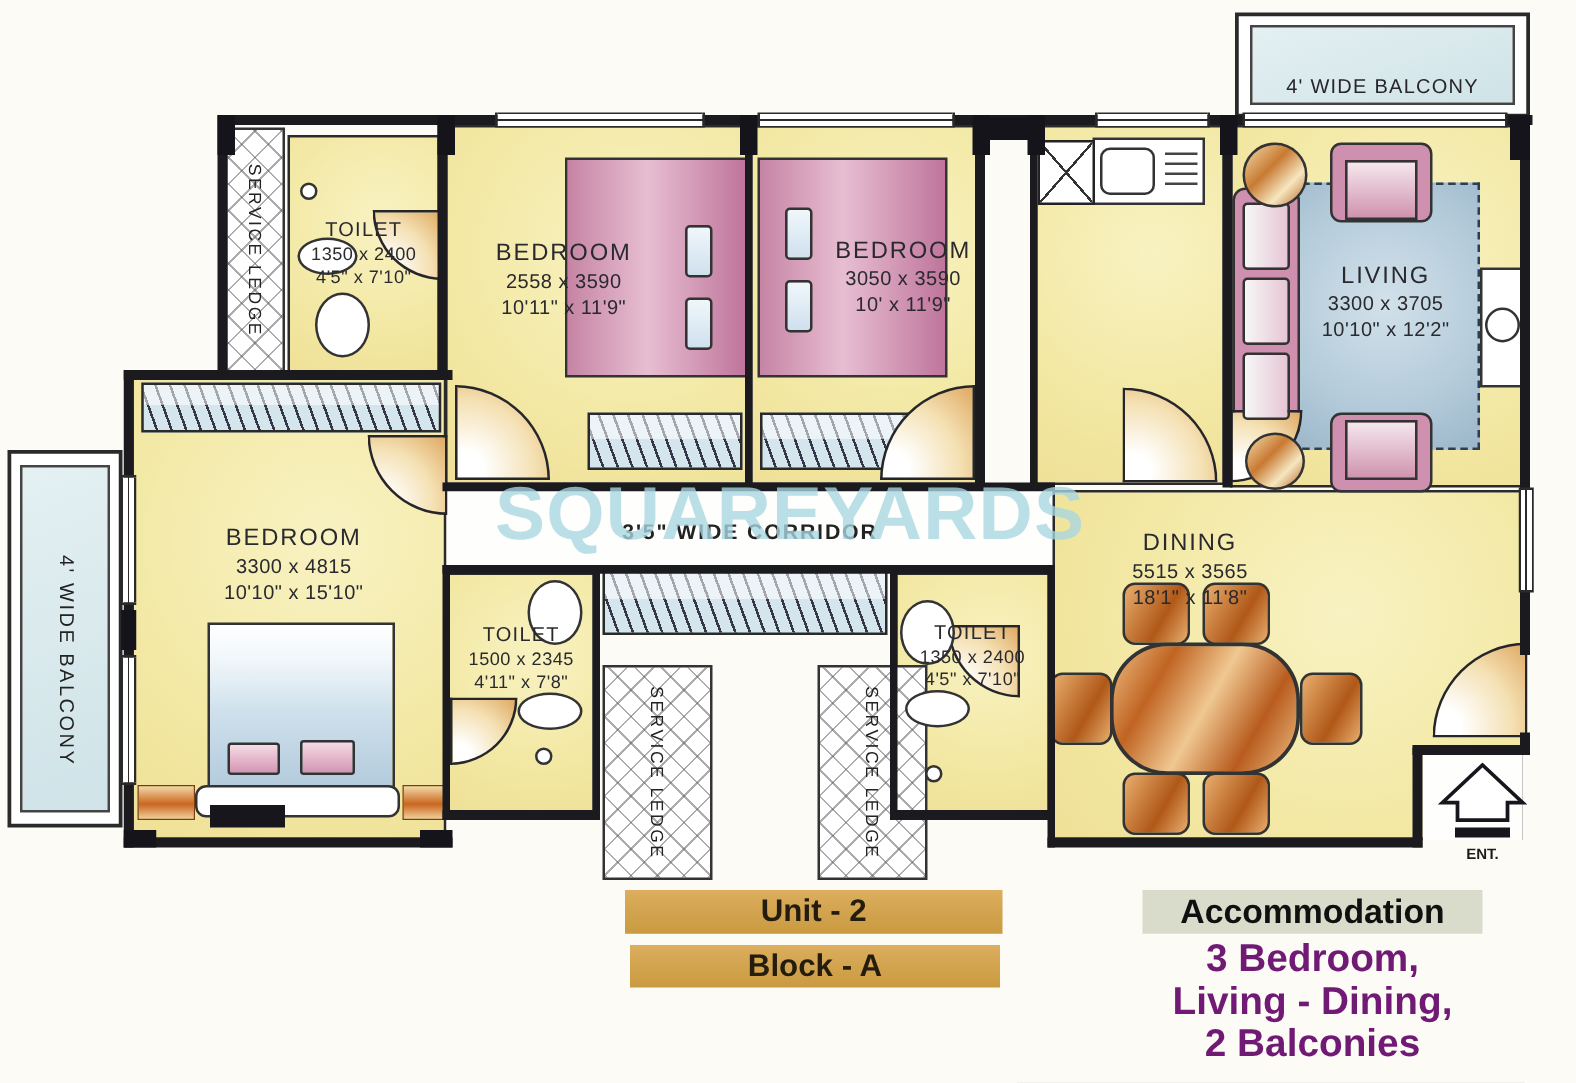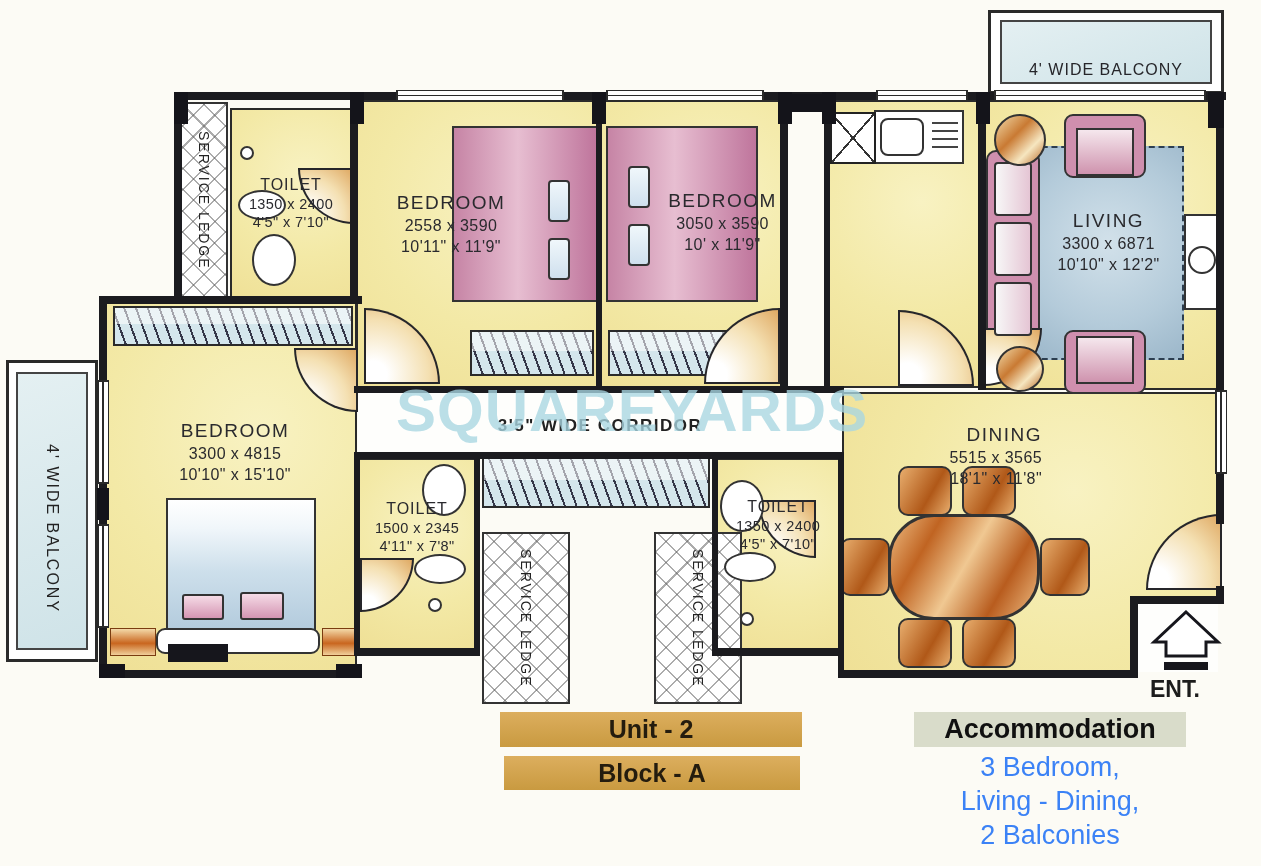--- a/index.html
+++ b/index.html
@@ -63,22 +63,22 @@
   .rn{font-size:19px;letter-spacing:1.5px;}
   .rd{font-size:16px;letter-spacing:.4px;margin-top:3px;}
   .small .rn{font-size:16px;letter-spacing:1px;}
   .small .rd{font-size:14.5px;margin-top:2px;}
   .corridor-label{z-index:30;font-size:17px;font-weight:700;letter-spacing:1.5px;text-align:center;color:#222;}
   .watermark{z-index:50;font-size:60px;font-weight:700;letter-spacing:1px;color:#a9d7e2;opacity:.78;white-space:nowrap;}
   .goldbar{z-index:30;display:flex;align-items:center;justify-content:center;
     background:linear-gradient(180deg,#dcae5e,#c99a40);color:#241c0e;font-weight:700;font-size:25px;}
   .accbar{z-index:30;display:flex;align-items:center;justify-content:center;
     background:#d9dcca;color:#101010;font-weight:700;font-size:27px;}
-  .accline{font-weight:400;font-size:27px;color:#3b82f6;text-align:center;line-height:34px;}
-  .ent-label{z-index:30;font-weight:700;font-size:23px;text-align:left;color:#1c1c1c;}
+  .accline{font-weight:700;font-size:31px;color:#701a75;text-align:center;line-height:34px;}
+  .ent-label{z-index:30;font-weight:700;font-size:12px;text-align:center;color:#1c1c1c;}
 </style>
 </head>
 <body>
 
 <div id="plan">
 
   <div class="a floor" style="left:230px;top:108px;width:122px;height:194px;"></div>
   <div class="a floor" style="left:356px;top:100px;width:242px;height:288px;"></div>
   <div class="a floor" style="left:600px;top:100px;width:182px;height:288px;"></div>
   <div class="a floor" style="left:828px;top:100px;width:152px;height:288px;"></div>
@@ -233,39 +233,39 @@
     <div class="rd">2558 x 3590</div>
     <div class="rd">10'11" x 11'9"</div>
   </div>
   <div class="a room-label" style="left:640px;top:190px;width:165px;">
     <div class="rn">BEDROOM</div>
     <div class="rd">3050 x 3590</div>
     <div class="rd">10' x 11'9"</div>
   </div>
   <div class="a room-label" style="left:1026px;top:210px;width:165px;">
     <div class="rn">LIVING</div>
-    <div class="rd">3300 x 6871</div>
+    <div class="rd">3300 x 3705</div>
     <div class="rd">10'10" x 12'2"</div>
   </div>
   <div class="a room-label" style="left:140px;top:420px;width:190px;">
     <div class="rn">BEDROOM</div>
     <div class="rd">3300 x 4815</div>
     <div class="rd">10'10" x 15'10"</div>
   </div>
   <div class="a room-label small" style="left:356px;top:500px;width:122px;">
     <div class="rn">TOILET</div>
     <div class="rd">1500 x 2345</div>
     <div class="rd">4'11" x 7'8"</div>
   </div>
   <div class="a room-label small" style="left:714px;top:498px;width:128px;">
     <div class="rn">TOILET</div>
     <div class="rd">1350 x 2400</div>
     <div class="rd">4'5" x 7'10"</div>
   </div>
-  <div class="a room-label" style="left:862px;top:424px;width:180px;text-align:right;">
+  <div class="a room-label" style="left:862px;top:424px;width:180px;">
     <div class="rn">DINING</div>
     <div class="rd">5515 x 3565</div>
     <div class="rd">18'1" x 11'8"</div>
   </div>
 
   <div class="a corridor-label" style="left:420px;top:416px;width:360px;">3'5" WIDE CORRIDOR</div>
   <div class="a watermark" style="left:396px;top:376px;">SQUAREYARDS</div>
 
   <svg class="a" style="left:1150px;top:610px;z-index:30;" width="72" height="64" viewBox="0 0 72 64">
     <polygon points="36,2 68,32 56,32 56,46 16,46 16,32 4,32" fill="#fff" stroke="#16161c" stroke-width="3"></polygon>

